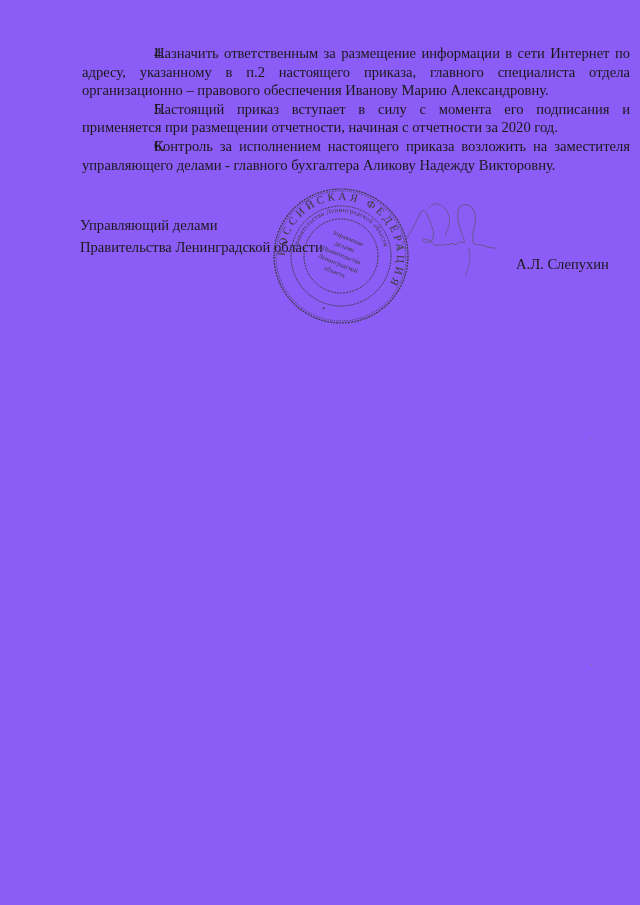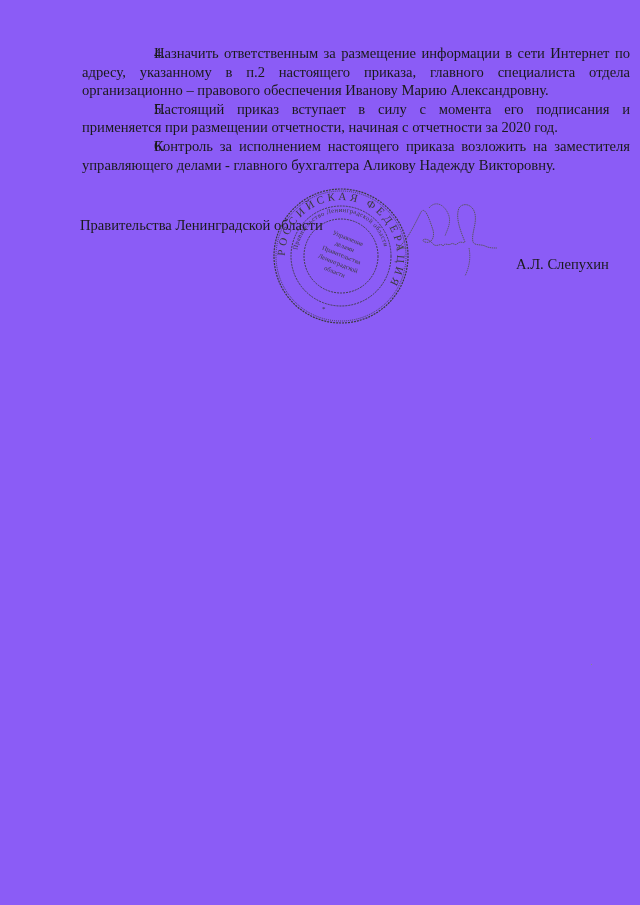--- a/index.html
+++ b/index.html
@@ -79,20 +79,21 @@
 
 <div class="page">
 
   <div class="body-text">
     <p class="para"><span class="num">4.</span><span>Назначить ответственным за размещение информации в сети Интернет по адресу, указанному в п.2 настоящего приказа, главного специалиста отдела организационно – правового обеспечения Иванову Марию Александровну.</span></p>
     <p class="para"><span class="num">5.</span><span>Настоящий приказ вступает в силу с момента его подписания и применяется при размещении отчетности, начиная с отчетности за 2020 год.</span></p>
     <p class="para"><span class="num">6.</span><span>Контроль за исполнением настоящего приказа возложить на заместителя управляющего делами - главного бухгалтера Аликову Надежду Викторовну.</span></p>
   </div>
 
   <div class="sign-block">
+    <div>Управляющий делами</div>
     <div>Правительства Ленинградской области</div>
   </div>
 
   <svg class="stamp" viewBox="0 0 138 138" xmlns="http://www.w3.org/2000/svg">
     <defs>
       <path id="outerArc" d="M 69,69 m -56,0 a 56,56 0 1,1 112,0 a 56,56 0 1,1 -112,0"></path>
       <path id="midArc" d="M 69,69 m -44,0 a 44,44 0 1,1 88,0 a 44,44 0 1,1 -88,0"></path>
     </defs>
     <circle cx="69" cy="69" r="67" fill="none" stroke="#3a3a3a" stroke-width="1.2" stroke-dasharray="2 1"></circle>
     <circle cx="69" cy="69" r="65" fill="none" stroke="#3a3a3a" stroke-width="0.8" stroke-dasharray="1 1"></circle>

